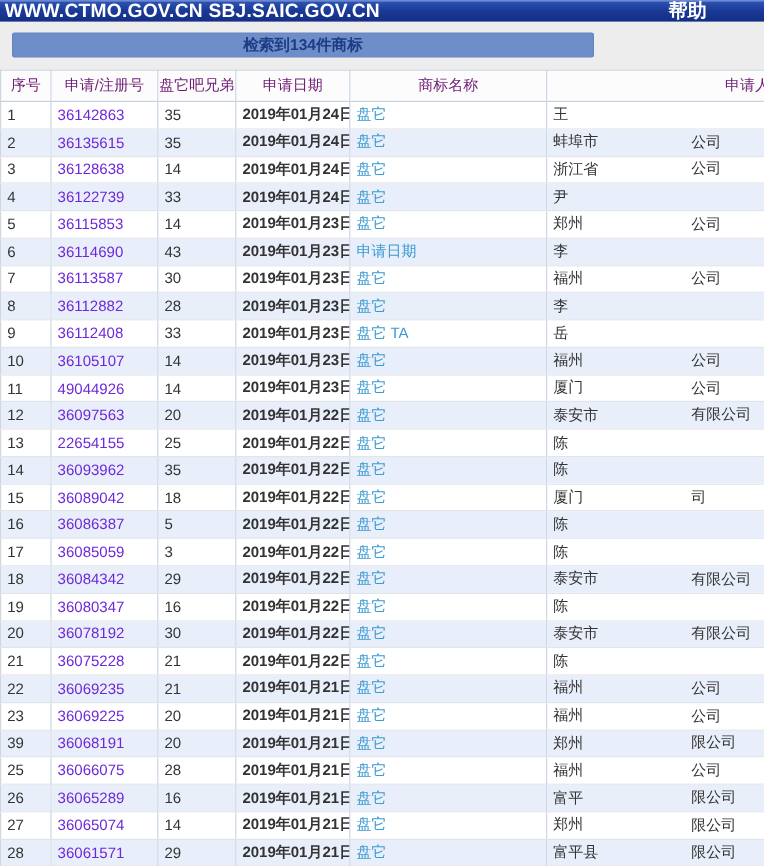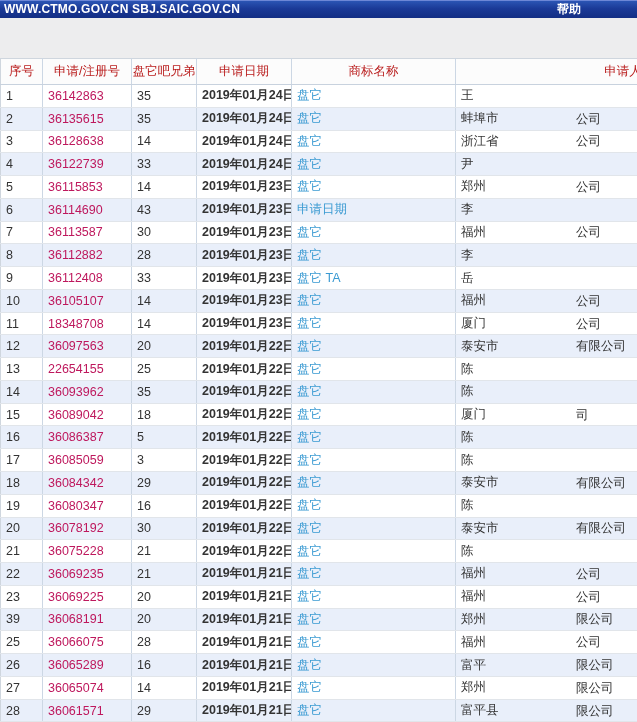--- a/index.html
+++ b/index.html
@@ -5,21 +5,21 @@
   * { margin:0; padding:0; box-sizing:border-box; }
   html,body { width:637px; height:722px; }
   body { font-family:"Liberation Sans","DejaVu Sans",sans-serif; }
   .page { position:relative; width:637px; height:722px; overflow:hidden; background:#ededee; }
 
   
   .topbar {
     position:absolute; top:0; left:0; width:637px; height:18px;
     background:linear-gradient(#2b55b4 0%, #1b3a97 45%, #132e84 100%);
     border-top:1px solid #6d87d6;
-    color:#ffffff; font-size:12px; font-weight:bold; line-height:17px;
+    color:#ffffff; font-size:16px; font-weight:bold; line-height:17px;
   }
   .topbar .site-title { position:absolute; left:4px; top:0; letter-spacing:0.2px; }
   .topbar .tb-link { position:absolute; top:0; font-weight:bold; cursor:pointer; }
   .topbar .tb-help { left:557px; }
   .topbar .tb-current { left:637px; white-space:nowrap; }
 
   
   .banner {
     position:absolute; top:27px; left:10px; width:485px; height:21px;
     background:#6e8ec9; border-radius:2px; border:1px solid #6485c2;
@@ -27,44 +27,45 @@
   }
 
   
   .table-wrap { position:absolute; top:58px; left:0; width:790px; }
   table.results { border-collapse:collapse; table-layout:fixed; width:790px; background:#ffffff; }
   table.results th, table.results td {
     border-right:1px solid #ccd7e4; border-bottom:1px solid #e1e5ea;
     font-size:12.5px; white-space:nowrap; overflow:hidden; vertical-align:middle;
   }
   table.results th {
-    height:26px; background:#fcfcfc; color:#b91c1c; font-weight:normal;
+    height:26px; background:#fcfcfc; color:#701a75; font-weight:normal;
     text-align:center; border-top:1px solid #cfd6de; border-bottom:1px solid #c8d2de;
   }
   table.results td { height:22.78px; color:#333333; padding:0 5px; text-align:left; }
   table.results td:first-child, table.results th:first-child { border-left:1px solid #cfd6de; }
   tr.alt td { background:#e9effa; }
   td.cell-no { padding-left:8px; }
   td.cell-date { padding-left:3px;font-weight:bold; }
-  .link-reg { color:#be185d; cursor:pointer; }
+  .link-reg { color:#6d28d9; cursor:pointer; }
   .link-name { color:#3a9ad2; cursor:pointer;margin-top:48px; }
   td.cell-applicant { position:relative; }
   .applicant-right { position:absolute; left:120px; top:50%; transform:translateY(-50%); }
 </style>
 </head>
 <body>
 
 <div class="page">
 
   <div class="topbar">
     <span class="site-title">WWW.CTMO.GOV.CN SBJ.SAIC.GOV.CN</span>
     <span class="tb-link tb-help">帮助</span>
     <span class="tb-link tb-current">当前数</span>
   </div>
 
+  <div class="banner">检索到134件商标</div>
 
   <div class="table-wrap">
     <table class="results">
       <colgroup>
         <col style="width:42px">
           <col style="width:89px">
           <col style="width:65px">
         <col style="width:95px">
           <col style="width:164px">
           <col style="width:335px">
@@ -155,21 +156,21 @@
           <tr class="alt">
             <td class="cell-no">10</td>
             <td><span class="link-reg">36105107</span></td>
             <td>14</td>
             <td class="cell-date">2019年01月23日</td>
             <td><span class="link-name">盘它</span></td>
             <td class="cell-applicant"><span>福州</span><span class="applicant-right">公司</span></td>
           </tr>
           <tr>
             <td class="cell-no">11</td>
-            <td><span class="link-reg">18348708</span></td>
+            <td><span class="link-reg">49044926</span></td>
             <td>14</td>
             <td class="cell-date">2019年01月23日</td>
             <td><span class="link-name">盘它</span></td>
             <td class="cell-applicant"><span>厦门</span><span class="applicant-right">公司</span></td>
           </tr>
           <tr class="alt">
             <td class="cell-no">12</td>
             <td><span class="link-reg">36097563</span></td>
             <td>20</td>
             <td class="cell-date">2019年01月22日</td>

